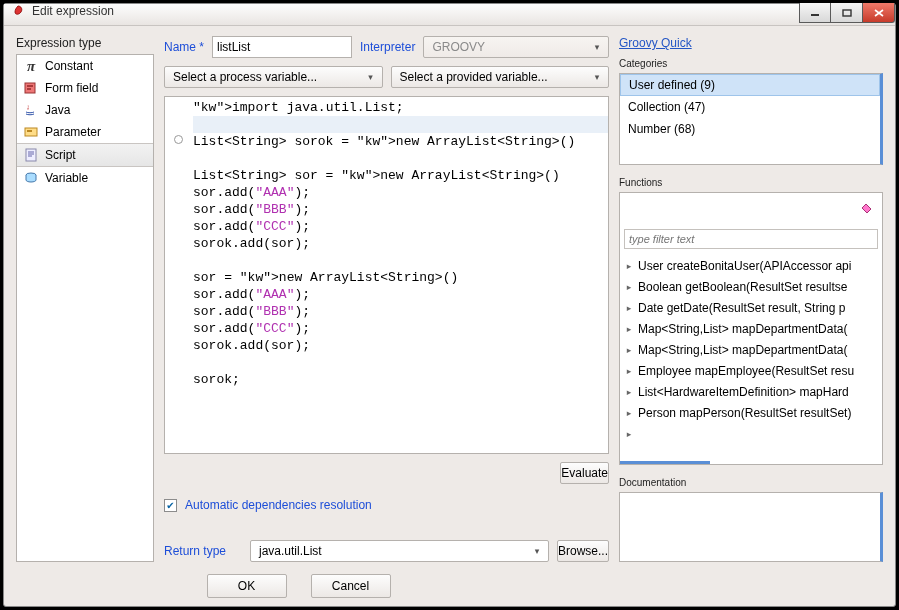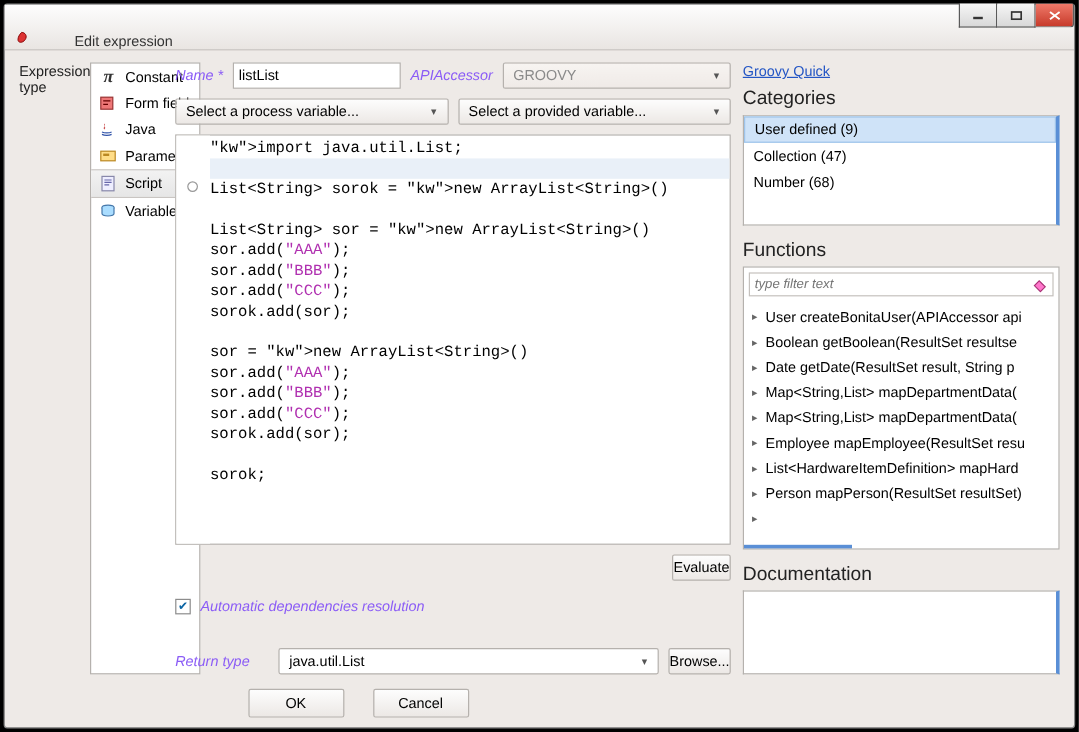--- a/index.html
+++ b/index.html
@@ -7,26 +7,25 @@
   body { font-family: "Segoe UI", Tahoma, sans-serif; font-size: 12px; background: #000; overflow: hidden; }
 
   .window {
     position: absolute; top: 3px; left: 3px; width: 893px; height: 604px;
     background: #eeeae7; border: 1px solid #888; border-radius: 3px;
     box-shadow: 0 0 6px rgba(0,0,0,0.5);
     display: flex; flex-direction: column;
   }
   .titlebar {
     position: relative;
-    height: 38px;
+    height: 22px;
     background: linear-gradient(to bottom, #fdfdfd, #e9e5e2);
     border-bottom: 1px solid #c8c4c1;
-    display: flex; align-items: flex-end;
+    display: flex; align-items: flex-start;
     padding-left: 6px;
-    gap: 30px;
   }
   .titlebar .appicon {
     width: 16px; height: 16px; display:flex; align-items:center; justify-content:center; margin-right:6px;
   }
   .titlebar .title { font-size: 12px; color:#333; }
   .winbtns {
     position:absolute; right:0; top:-1px; display:flex;
   }
   .winbtn {
     width:32px; height:20px; border:1px solid #5a5a5a; border-top:none;
@@ -41,21 +40,21 @@
   }
   .winbtn.min { border-top-left-radius:0; }
   .winbtn + .winbtn { border-left:none; }
 
   .body {
     flex:1; display:flex; padding:10px 12px 12px 12px; gap:10px;
   }
 
   
   .sidebar {
-    width:120px; display:flex; flex-direction:row;
+    width:138px; display:flex; flex-direction:column;
   }
   .sidebar-title { font-size:12px; margin-bottom:4px; color:#222; }
   .type-list {
     border:1px solid #b5b1ad; background:#fff; flex:1;
   }
   .type-item {
     display:flex; align-items:center; gap:6px; padding:3px 6px;
     height:22px; cursor:default;
   }
   .type-item .ticon { width:16px; height:16px; display:flex; align-items:center; justify-content:center; }
@@ -64,21 +63,21 @@
     border-top:1px solid #c9c5c2; border-bottom:1px solid #c9c5c2;
     height:24px;
   }
 
   
   .center {
     flex:1; display:flex; flex-direction:column; gap:8px;
     min-width: 0;
   }
   .row { display:flex; align-items:center; gap:8px; }
-  .lbl { font-size:12px; color:#8b5cf6; white-space:nowrap;font-style:italic; }
+  .lbl { font-size:12px; color:#1d4ed8; white-space:nowrap; }
   input[type=text], .select, .dropdown {
     font-family: inherit; font-size:12px;
     border:1px solid #b5b1ad; background:#fff; height:22px;
     padding:0 4px;
   }
   .dropdown {
     position:relative; display:flex; align-items:center; padding:0 22px 0 8px;
     background: linear-gradient(to bottom,#fdfdfd,#ece8e5);
     border-radius:2px; min-width:140px; cursor:default;
   }
@@ -116,21 +115,21 @@
   .button.small { height:22px; padding:0 0; }
 
   .check { width:13px; height:13px; border:1px solid #8c8c8c; background:#fff; display:inline-flex;
     align-items:center; justify-content:center; font-size:10px; color:#0a64a4; }
 
   
   .right {
     width:264px; display:flex; flex-direction:column; gap:4px;
   }
   .link { color:#2456c5; text-decoration:underline; font-size:12px; }
-  .panel-title { font-size:16px; color:#222; margin-top:4px; }
+  .panel-title { font-size:10px; color:#222; margin-top:4px; }
   .listbox {
     border:1px solid #b5b1ad; background:#fff;text-align:center;
   }
   .listbox.cat { border-right:3px solid #5a8fd6; height:92px; }
   .listbox .li {
     padding:3px 8px; height:22px; display:flex; align-items:center; cursor:default;
     border-bottom:1px solid transparent;
   }
   .listbox .li.selected {
     background:#cfe3f8; border:1px solid #9ec4ea;
@@ -139,20 +138,21 @@
     flex:1; display:flex; flex-direction:column;
     border:1px solid #b5b1ad; background:#fff; min-height:0;
   }
   .filter-row {
     position:relative; padding:4px;
   }
   .filter {
     width:100%; height:20px; border:1px solid #c5c1bd; background:#fff;
     padding:0 22px 0 4px; font-family:inherit; font-size:11px; color:#999;
     font-style:italic;
+    margin-top:32px;
   }
   .filter-erase {
     position:absolute; right:8px; top:6px; width:16px; height:16px;
     display:flex; align-items:center; justify-content:center;
   }
   .tree {
     flex:1; overflow:hidden; padding-top:2px;
   }
   .treeitem {
     display:flex; align-items:center; gap:4px; height:21px; padding-left:4px;
@@ -251,21 +251,21 @@
             </span>
           <span>Variable</span>
         </div>
       </div>
     </div>
 
     <div class="center">
       <div class="row">
         <span class="lbl">Name *</span>
         <input type="text" style="width: 140px;" value="listList">
-        <span class="lbl">APIAccessor</span>
+        <span class="lbl">Interpreter</span>
         <div class="dropdown disabled" style="flex:1">
           <span>GROOVY</span>
           <span class="chev">▾</span>
         </div>
       </div>
       <div class="row">
         <div class="dropdown" style="flex:1">
           <span>Select a process variable...</span>
           <span class="chev">▾</span>
         </div>

